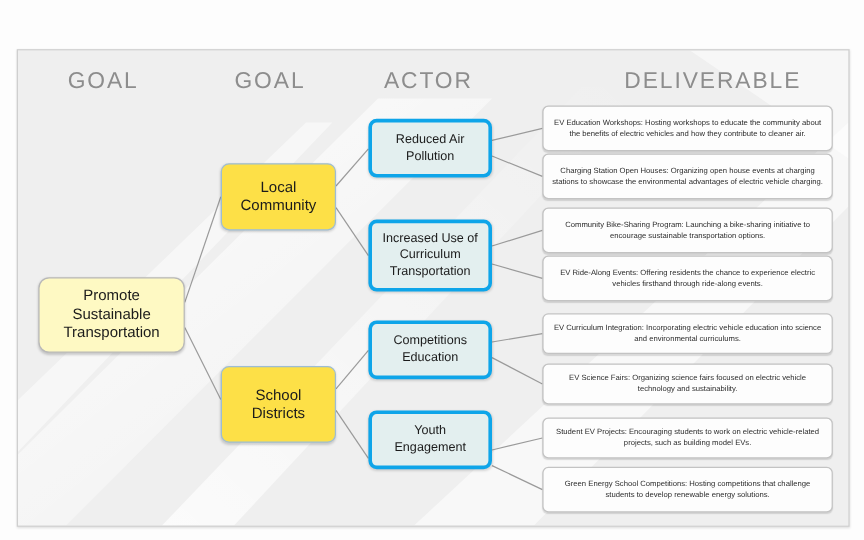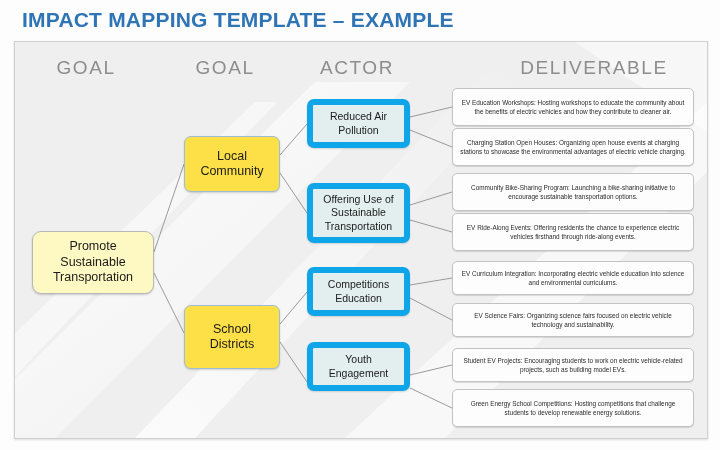--- a/index.html
+++ b/index.html
@@ -64,41 +64,40 @@
     box-shadow:0 1px 2px rgba(0,0,0,.18);
   }
   .actor{
     background:#fde047;
     border:1px solid #9dbdd4;
     font-size:12.5px;
     box-shadow:0 1px 2px rgba(0,0,0,.16);
   }
   .impact{
     background:#e3efef;
-    border:6px solid #0ea5e9;
+    border:3px solid #0ea5e9;
     font-size:10.5px;
     box-shadow:0 1px 2px rgba(0,0,0,.14);
   }
   .deliv{
     background:#fdfdfd;
     border:1px solid #c3c3c3;
     border-radius:5px;
     font-size:6.4px;
     line-height:1.42;
     padding:2px 7px;
     box-shadow:0 1px 1px rgba(0,0,0,.13);
     color:#2b2b2b;
   }
 </style>
 </head>
 <body>
 
 <div id="stage">
 
-  <div class="title">IMPACT MAPPING TEMPLATE – EXAMPLE</div>
 
   <div class="board">
     <svg class="swooshes" viewBox="0 0 692 396" preserveAspectRatio="none">
       <defs>
         <linearGradient id="sw1" x1="0" y1="0" x2="1" y2="1">
           <stop offset="0%" stop-color="#ffffff" stop-opacity=".95"></stop>
           <stop offset="100%" stop-color="#ffffff" stop-opacity="0"></stop>
         </linearGradient>
         <linearGradient id="sw2" x1="0" y1="1" x2="1" y2="0">
           <stop offset="0%" stop-color="#ffffff" stop-opacity=".75"></stop>
@@ -144,21 +143,21 @@
       <div class="node goal" style="left: 32px; top: 231px; width: 122px; height: 63px;">Promote Sustainable Transportation</div>
     </div>
 
   <div id="actor-layer">
       <div class="node actor" style="left: 184px; top: 136px; width: 96px; height: 56px;">Local Community</div>
       <div class="node actor" style="left: 184px; top: 305px; width: 96px; height: 64px;">School Districts</div>
     </div>
 
   <div id="impact-layer">
       <div class="node impact" style="left: 307px; top: 99px; width: 103px; height: 49px;">Reduced Air Pollution</div>
-      <div class="node impact" style="left: 307px; top: 183px; width: 103px; height: 60px;">Offering Use of Sustainable Transportation</div>
+      <div class="node impact" style="left: 307px; top: 183px; width: 103px; height: 60px;">Increased Use of Curriculum Transportation</div>
       <div class="node impact" style="left: 307px; top: 267px; width: 103px; height: 49px;">Competitions Education</div>
       <div class="node impact" style="left: 307px; top: 342px; width: 103px; height: 49px;">Youth Engagement</div>
     </div>
 
   <div id="deliv-layer">
       <div class="node deliv" style="left: 452px; top: 88px; width: 242px; height: 38px;">EV Education Workshops: Hosting workshops to educate the community about the benefits of electric vehicles and how they contribute to cleaner air.</div>
       <div class="node deliv" style="left: 452px; top: 128px; width: 242px; height: 38px;">Charging Station Open Houses: Organizing open house events at charging stations to showcase the environmental advantages of electric vehicle charging.</div>
       <div class="node deliv" style="left: 452px; top: 173px; width: 242px; height: 38px;">Community Bike-Sharing Program: Launching a bike-sharing initiative to encourage sustainable transportation options.</div>
       <div class="node deliv" style="left: 452px; top: 213px; width: 242px; height: 38px;">EV Ride-Along Events: Offering residents the chance to experience electric vehicles firsthand through ride-along events.</div>
       <div class="node deliv" style="left: 452px; top: 261px; width: 242px; height: 34px;">EV Curriculum Integration: Incorporating electric vehicle education into science and environmental curriculums.</div>

